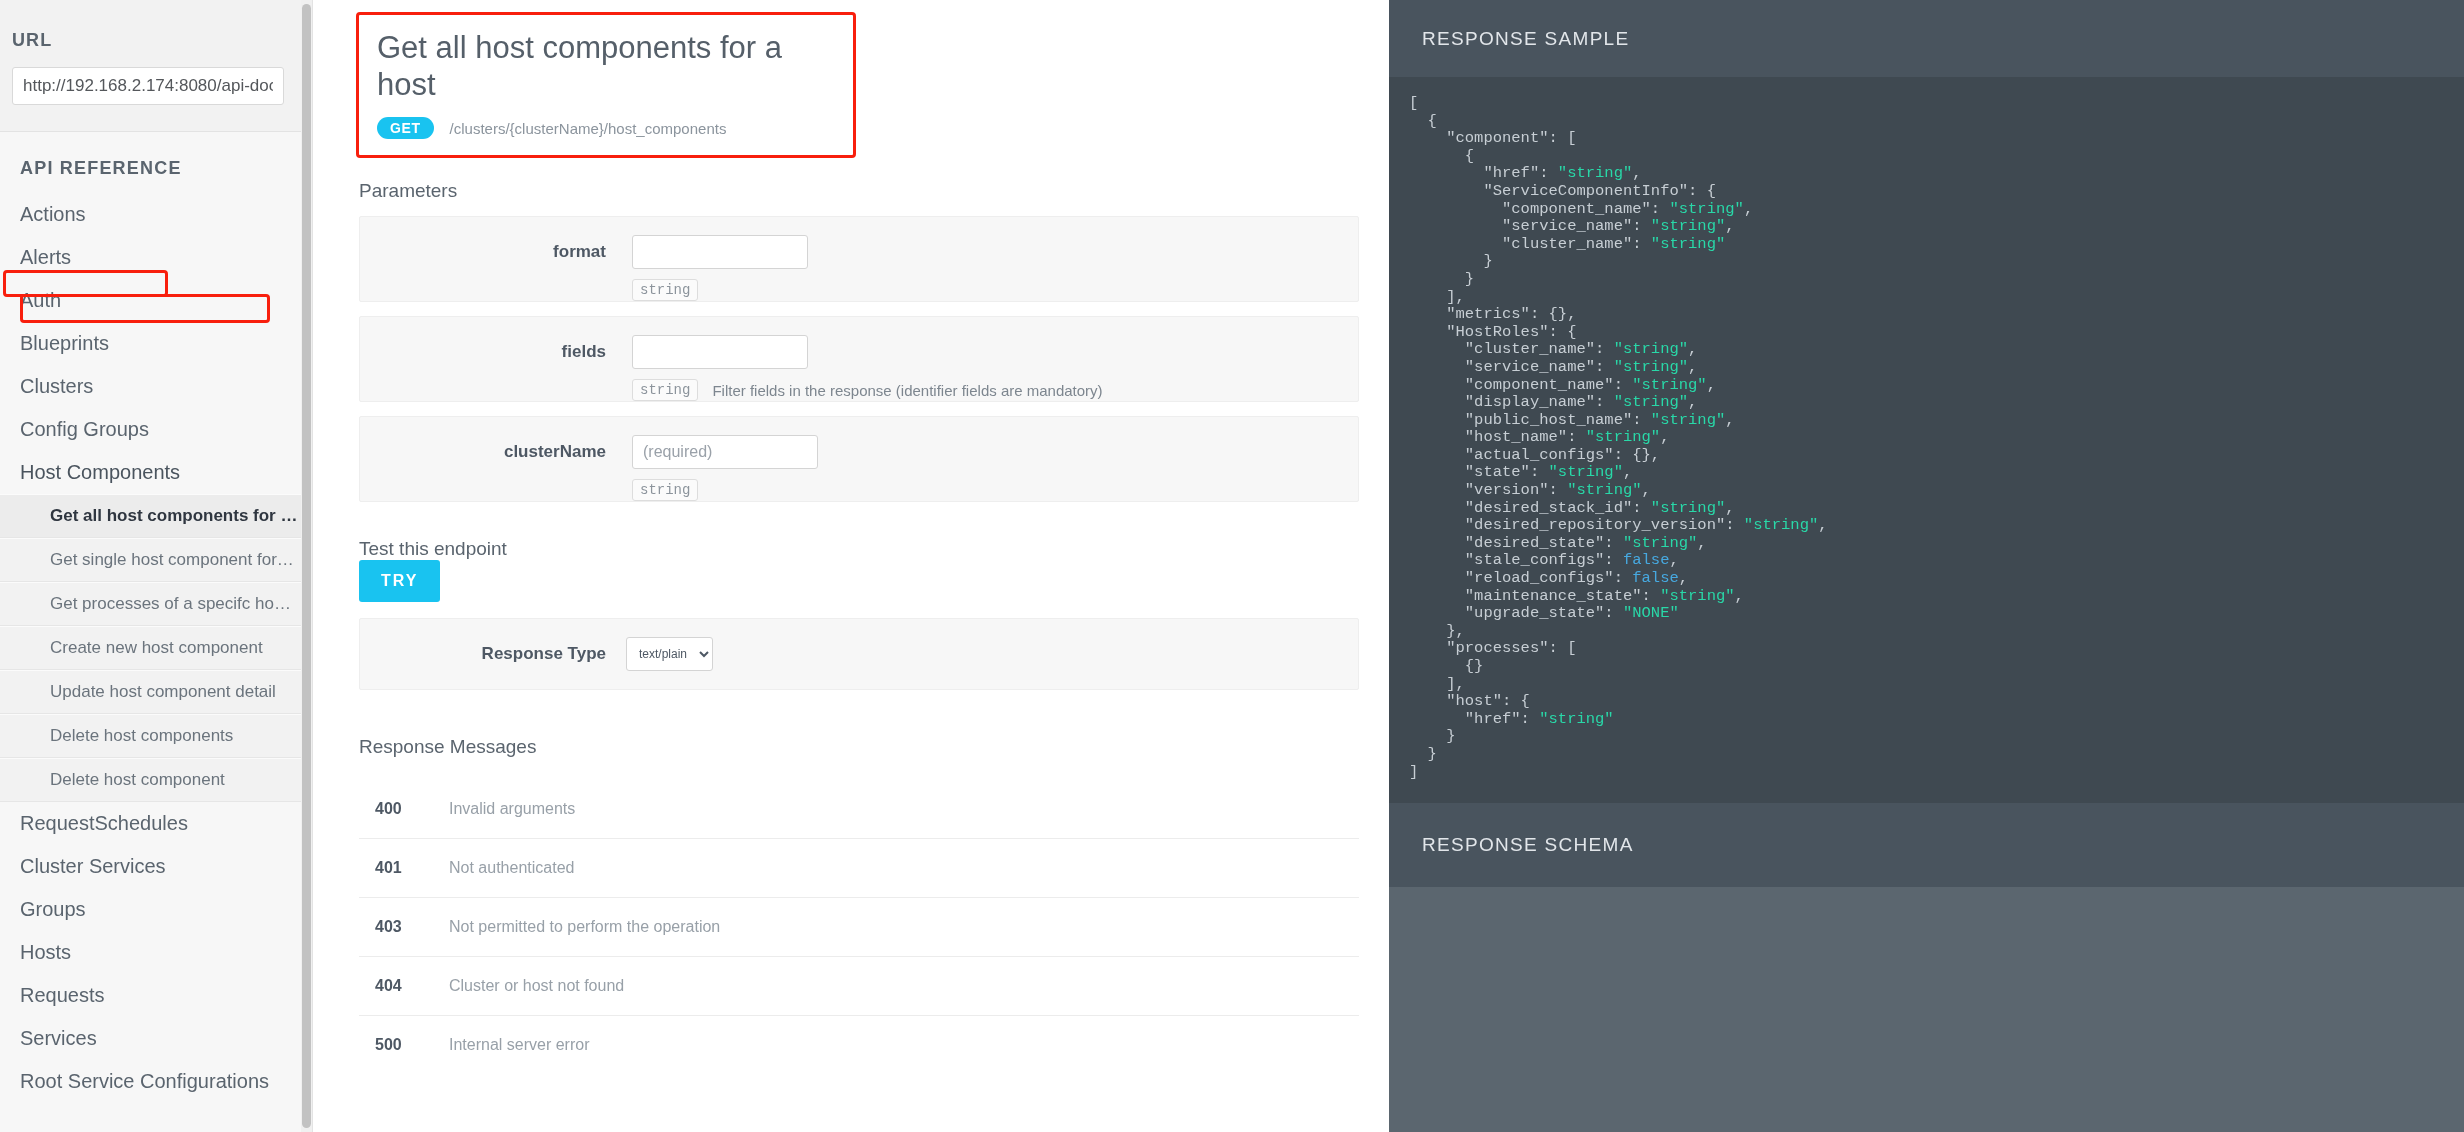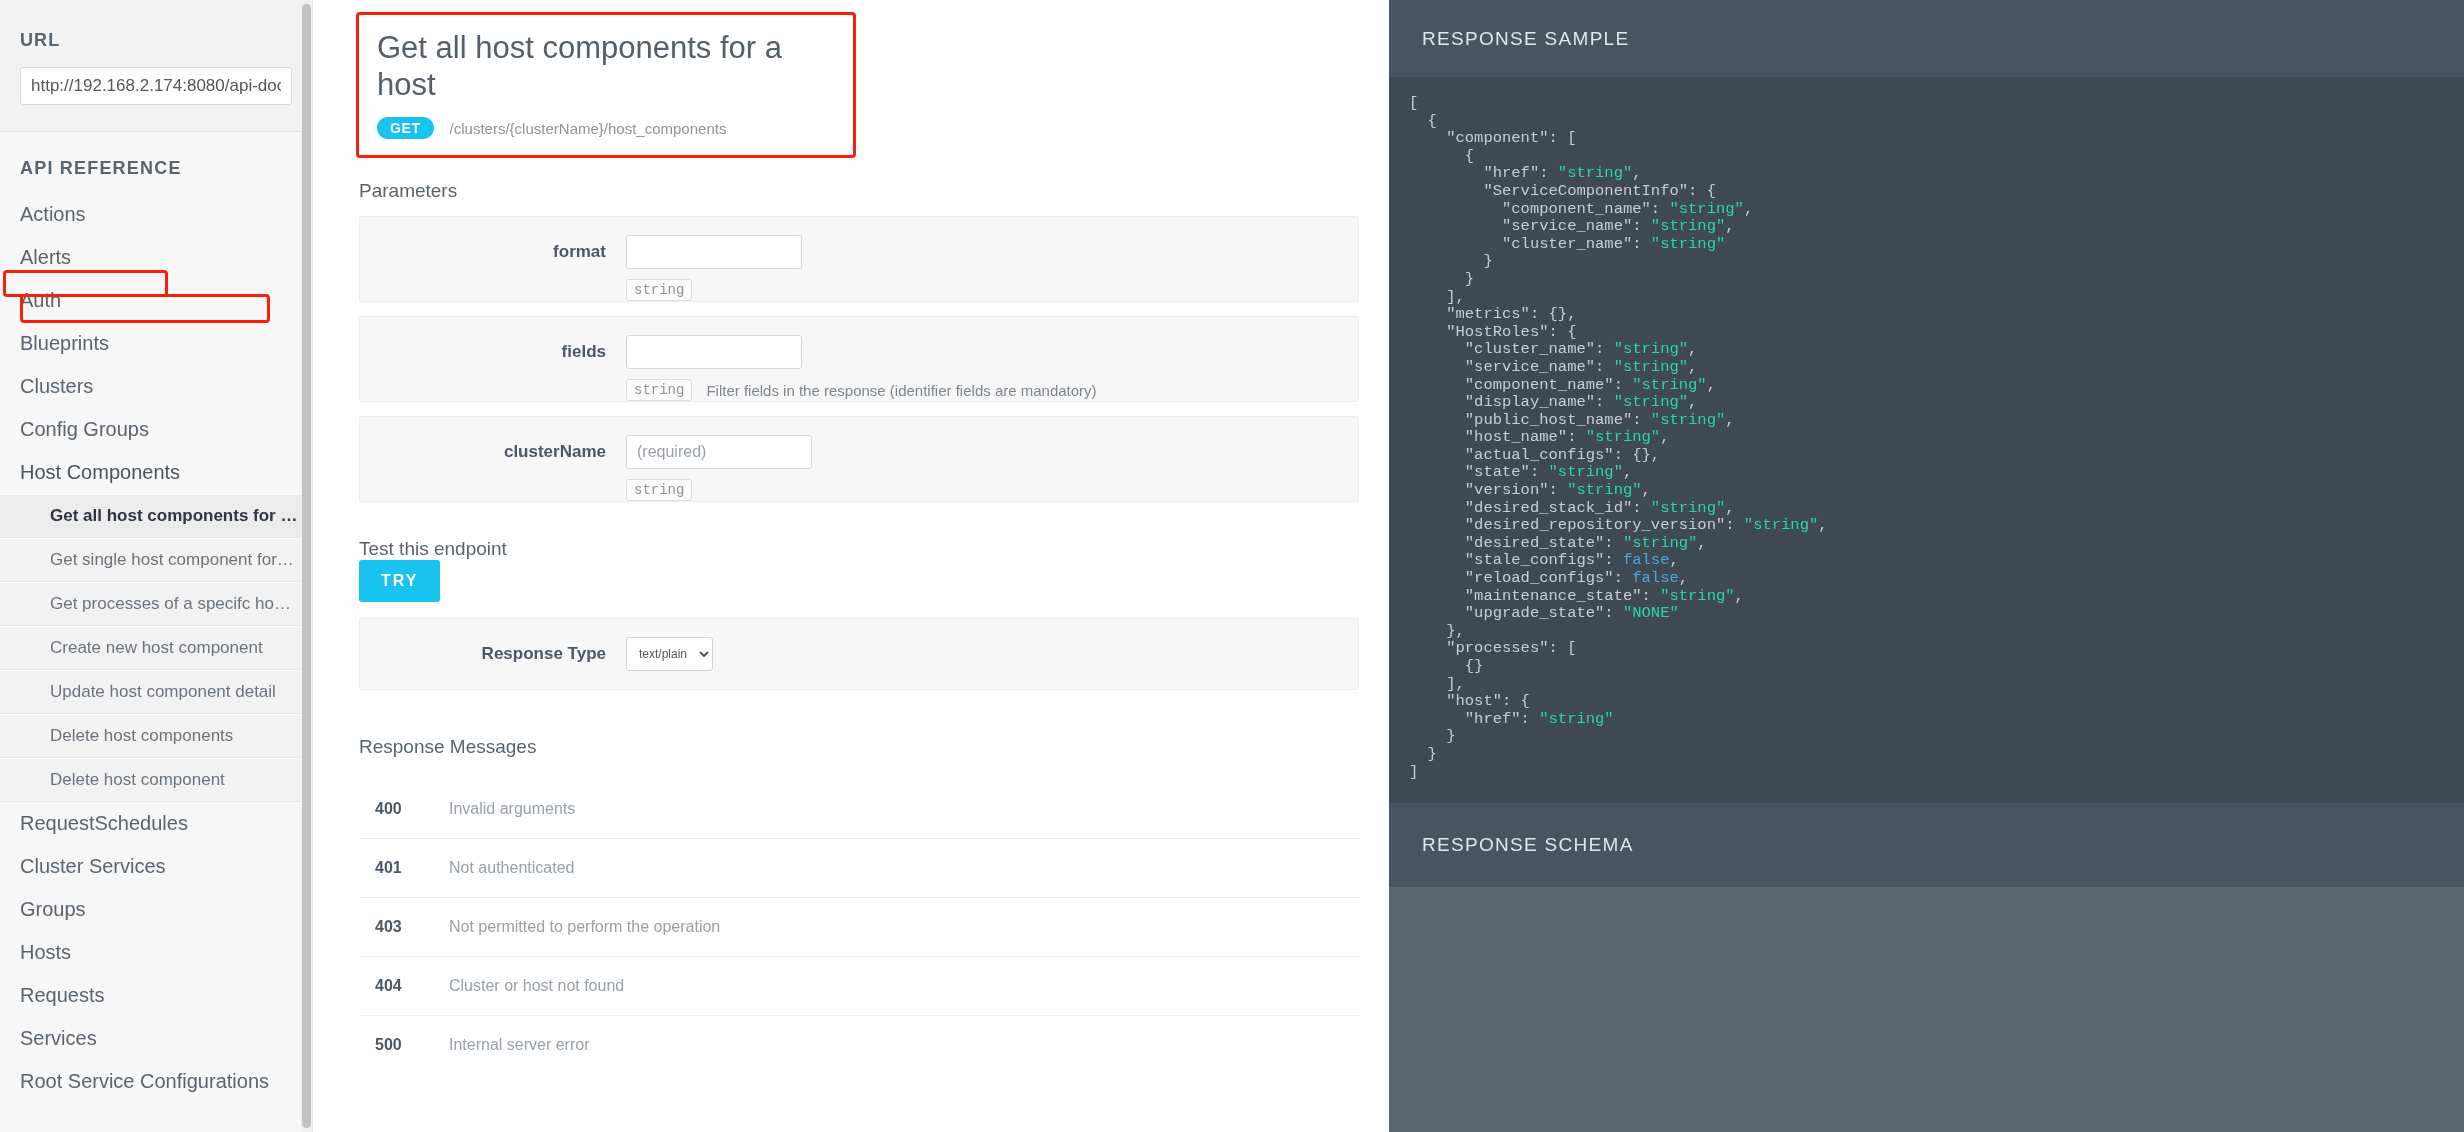--- a/index.html
+++ b/index.html
@@ -26,21 +26,21 @@
     position: absolute;
     left: 0; top: 0;
     width: 313px;
     height: 1132px;
     background: #f7f7f7;
     border-right: 1px solid #e3e3e3;
     overflow: hidden;
   }
 
   .url-section {
-    padding: 30px 20px 26px 20px;
+    padding: 30px 20px 26px 12px;
     background: #f2f2f2;
     border-bottom: 1px solid #e3e3e3;
   }
   .url-label {
     font-size: 18px;
     letter-spacing: 1.1px;
     color: #5a646e;
     font-weight: 700;
     margin-bottom: 16px;
   }
@@ -178,21 +178,21 @@
   }
   .param-name {
     width: 266px;
     text-align: right;
     padding-right: 20px;
     font-size: 17px;
     font-weight: 700;
     color: #4e5864;
     line-height: 34px;
   }
-  .param-field-wrap { flex: 0 0 auto; }
+  .param-field-wrap { flex: 0 0 auto; margin-left: 6px; }
   .param-input {
     width: 176px;
     height: 34px;
     border: 1px solid #d4d4d4;
     border-radius: 3px;
     background: #ffffff;
     font-size: 16px;
     color: #555f69;
     padding: 0 10px;
     outline: none;

